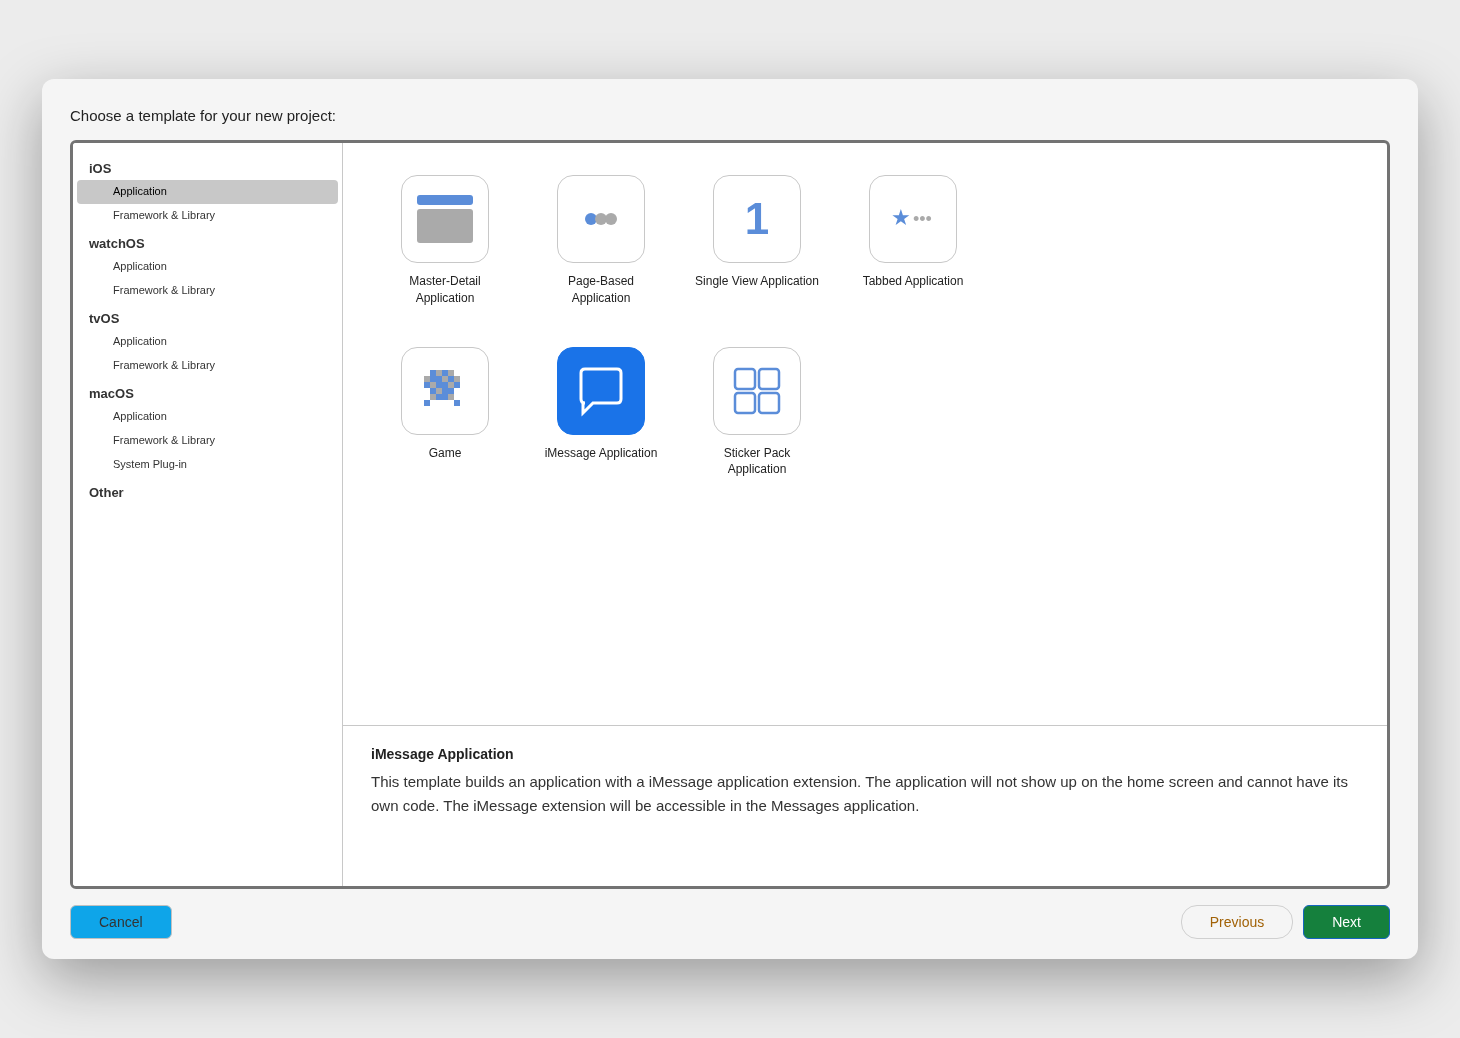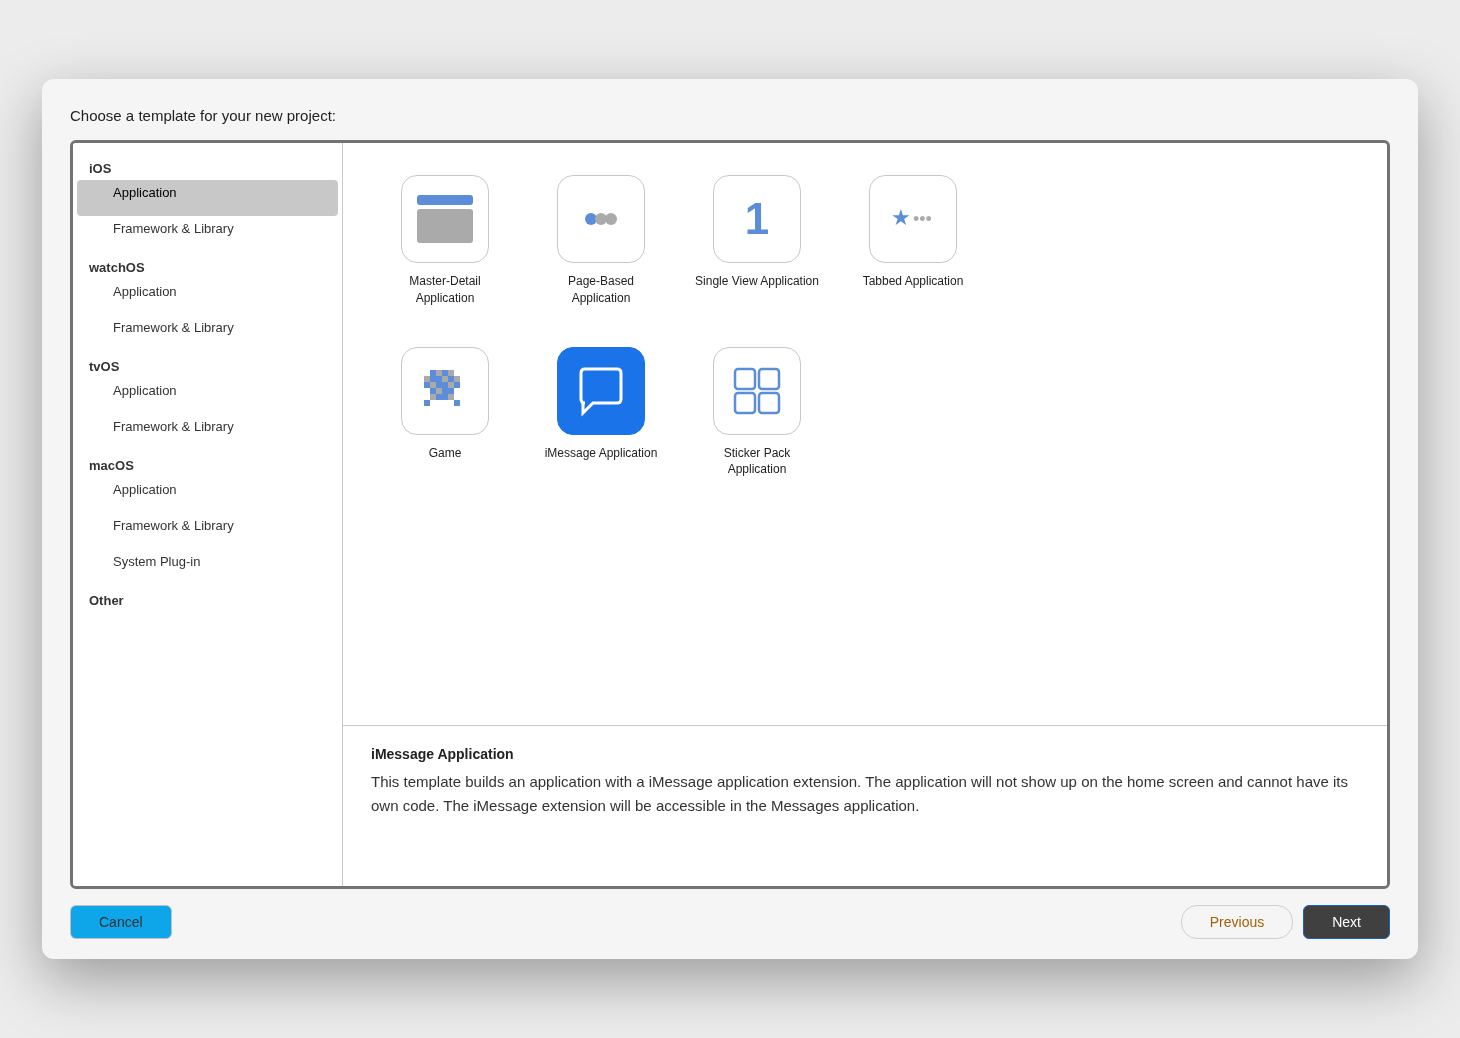--- a/index.html
+++ b/index.html
@@ -46,23 +46,23 @@
       padding-top: 10px;
       overflow-y: auto;
     }
     .sidebar-section-label {
       font-size: 13px;
       color: #333;
       font-weight: 600;
       padding: 8px 16px 4px 16px;
     }
     .sidebar-item {
-      font-size: 13px;
+      font-size: 11px;
       color: #333;
-      padding: 5px 16px 16px 36px;
+      padding: 5px 16px 7px 36px;
       cursor: pointer;
       border-radius: 4px;
       margin: 0 4px;
     }
     .sidebar-item.selected {
       background: #c8c8c8;
       color: #000;
     }
     
     .main-area {
@@ -146,21 +146,21 @@
     .btn {
       border: 1px solid #c0c0c0;
       border-radius: 6px;
       padding: 8px 28px;
       font-size: 14px;
       cursor: pointer;
       background: #0ea5e9;
       color: #333;
     }
     .btn-primary {
-      background: #404040;
+      background: #15803d;
       color: #fff;
       border-color: #1565c0;
       text-align: right;
     }
     .btn-disabled {
       color: #a16207;
       background: #f5f5f5;
       border-color: #d0d0d0;
       cursor: default;
       border-radius: 16px;

